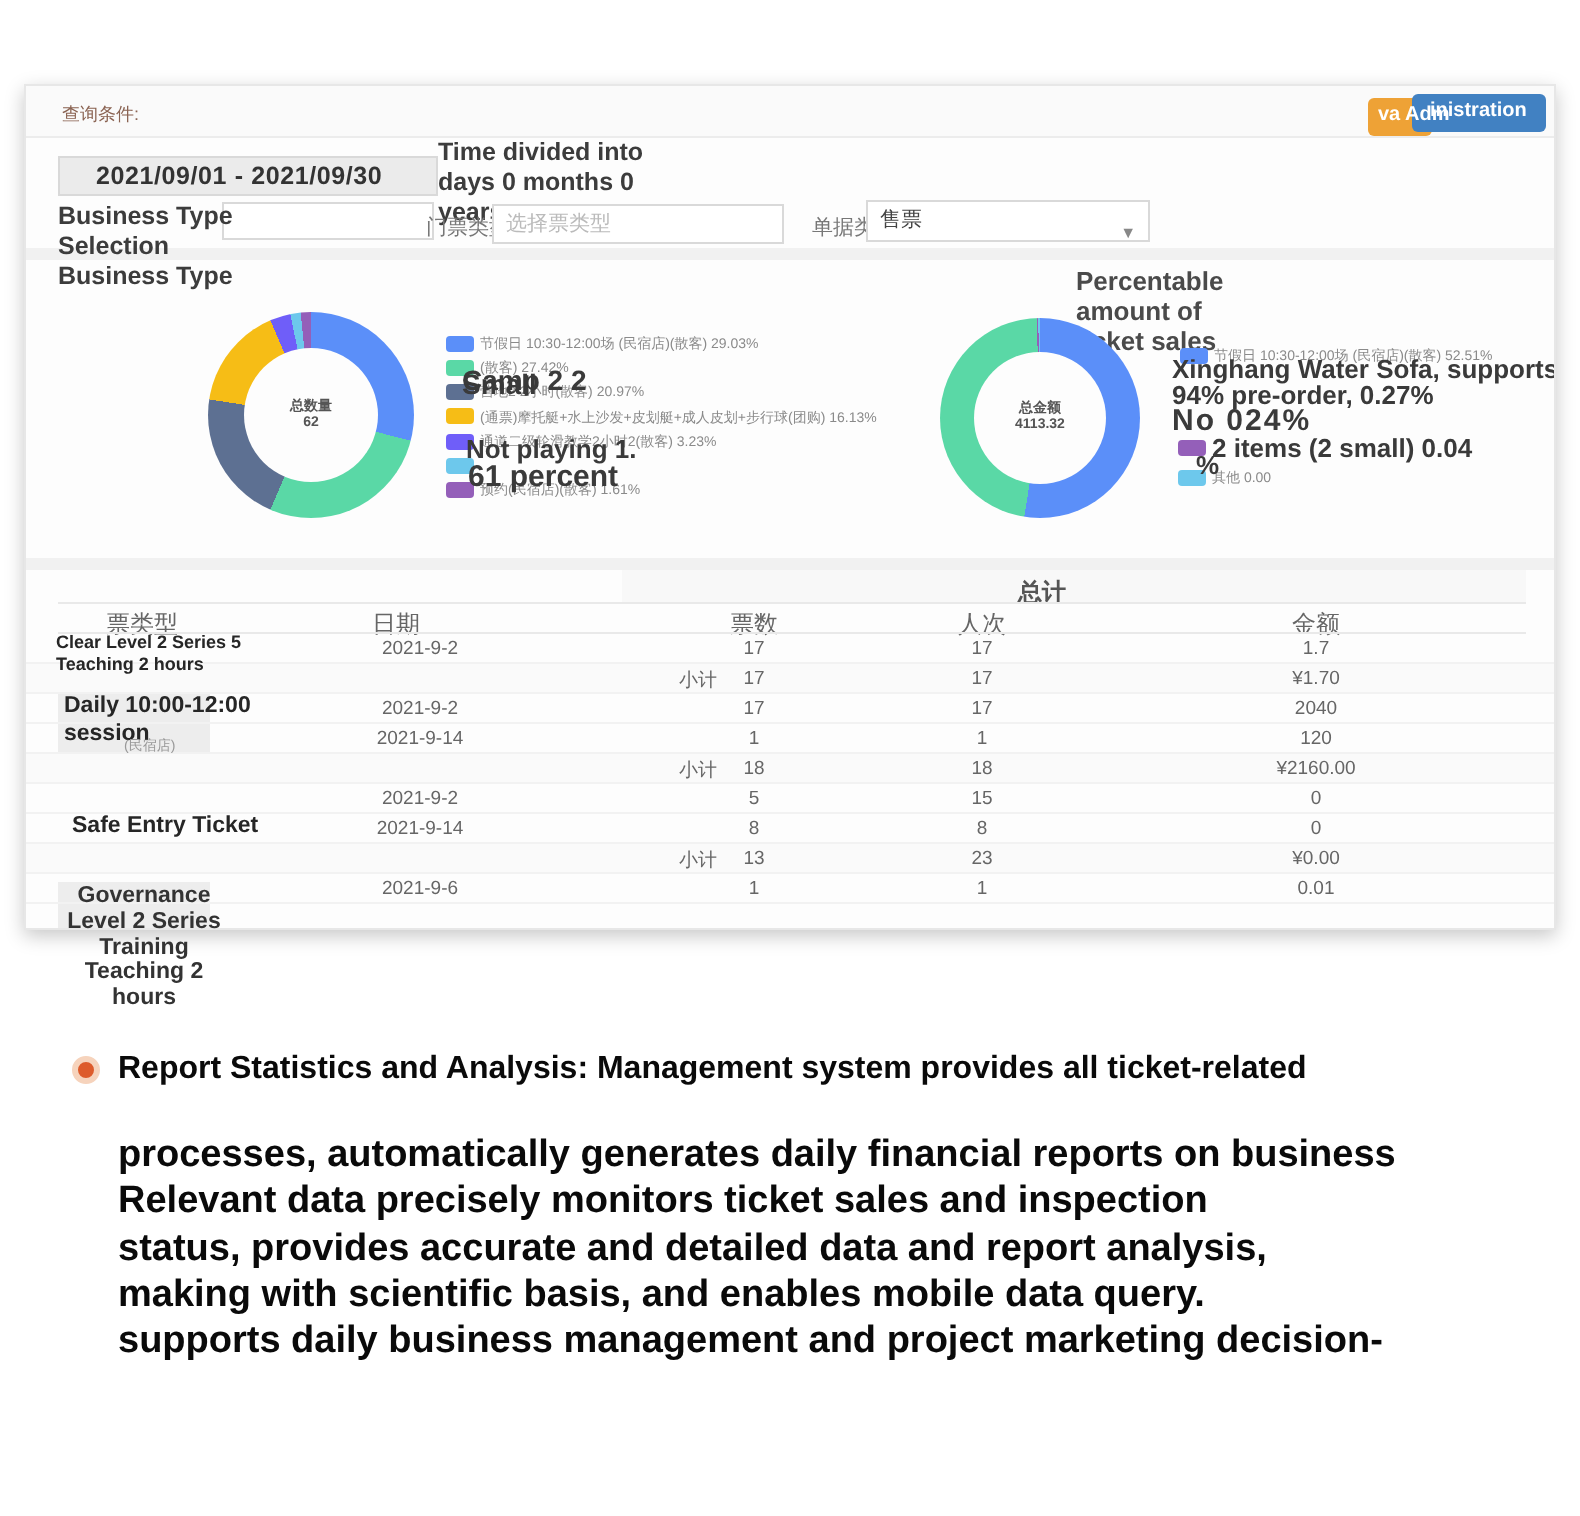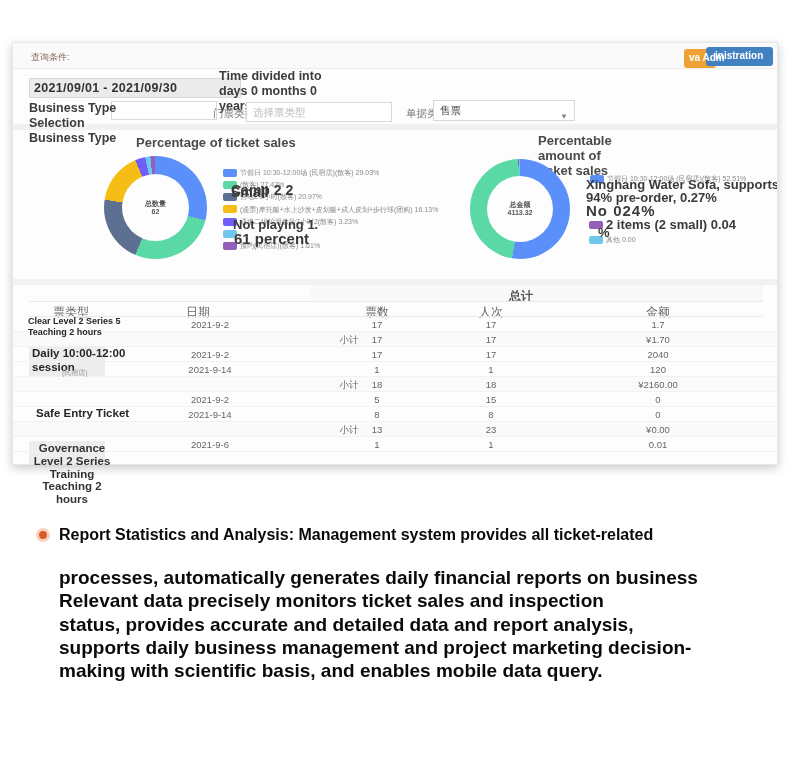--- a/index.html
+++ b/index.html
@@ -10,22 +10,22 @@
            background:#fdfdfd; border:1px solid #e7e7e7; box-shadow:0 3px 9px rgba(0,0,0,.22);
            overflow:hidden; z-index:1; }
   .panel-head { position:absolute; left:0; top:0; width:100%; height:26px;
                 background:#fafafa; border-bottom:1px solid #ececec; }
   .query-label { position:absolute; left:18px; top:8px; font-size:9px; color:#8a6352;text-align:right; }
   .btn { position:absolute; height:19px; border-radius:3px; }
   .btn-orange { left:671px; top:6px; width:32px; background:#eea236; }
   .btn-blue   { left:693px; top:4px; width:67px; background:#4181c2; }
   .btn-text { color:#ffffff; font-size:10px; font-weight:700; white-space:nowrap; }
   .input { position:absolute; border:1px solid #d9d9d9; background:#ffffff; }
-  .date-input { left:16px; top:35px; width:212px; height:20px; background:#ebebeb;
-                font-size:12.5px; font-weight:700; color:#333; line-height:19px; padding-left:4px;
+  .date-input { left:16px; top:35px; width:190px; height:20px; background:#ebebeb;
+                font-size:12.5px; font-weight:700; color:#333; line-height:19px; padding-left:18px;
                 letter-spacing:.3px; white-space:nowrap; }
   .bold-note { font-size:12.5px; font-weight:700; color:#3c3c3c; line-height:15px; white-space:pre-line; }
   .flabel { font-size:10.5px; color:#777; white-space:nowrap; }
   .placeholder { font-size:10.5px; color:#bbbbbb; line-height:18px; padding-left:6px; white-space:nowrap; }
   .select-value { font-size:10.5px; color:#444; line-height:19px; padding-left:6px; }
   .caret { position:absolute; right:6px; top:6px; font-size:8px; color:#888; }
   .divider { position:absolute; left:0; width:100%; height:6px; background:#f1f1f1; }
   
   .chart-title { font-size:13px; font-weight:700; color:#4a4a4a; white-space:pre-line; line-height:15px; }
   .donut { position:absolute; border-radius:50%; display:flex; align-items:center; justify-content:center; }
@@ -76,21 +76,20 @@
   <span class="abs flabel" style="left:200px; top:64px;">门票类型</span>
   <div class="input abs placeholder" style="left:233px; top:59px; width:146px; height:20px;" title="选择票类型">选择票类型</div>
   <span class="abs flabel" style="left:393px; top:64px;">单据类型</span>
   <div class="input abs select-value" style="left:420px; top:57px; width:142px; height:21px;">
     <span>售票</span>
     <span class="caret">▼</span>
   </div>
 
   <div class="divider" style="top:81px;"></div>
 
-  <div class="abs chart-title" style="left:123px; top:92px;">Percentage of ticket sales</div>
   <div class="donut" id="donut0" style="left: 91px; top: 113px; width: 103px; height: 103px; background: conic-gradient(rgb(91, 143, 249) 0%, rgb(91, 143, 249) 29.03%, rgb(90, 216, 166) 29.03%, rgb(90, 216, 166) 56.45%, rgb(93, 112, 146) 56.45%, rgb(93, 112, 146) 77.42%, rgb(246, 189, 22) 77.42%, rgb(246, 189, 22) 93.55%, rgb(111, 94, 249) 93.55%, rgb(111, 94, 249) 96.78%, rgb(109, 200, 236) 96.78%, rgb(109, 200, 236) 98.39%, rgb(148, 95, 185) 98.39%, rgb(148, 95, 185) 100%);">
     <div class="donut-hole">
       <div class="center-label">总数量</div>
       <div class="center-label">62</div>
     </div>
   </div>
   <div class="abs" id="legend1" style="left:210px; top:120px; width:190px; height:95px;">
       <div class="lrow" style="top: 0px;"><span class="swatch" style="background: rgb(91, 143, 249);"></span><span class="ltext">节假日 10:30-12:00场 (民宿店)(散客) 29.03%</span></div>
       <div class="lrow" style="top: 12.2px;"><span class="swatch" style="background: rgb(90, 216, 166);"></span><span class="ltext">(散客) 27.42%</span></div>
       <div class="lrow" style="top: 24.4px;"><span class="swatch" style="background: rgb(93, 112, 146);"></span><span class="ltext">营地2 2小时(散客) 20.97%</span></div>
@@ -225,15 +224,15 @@
     <div>Teaching 2</div>
     <div>hours</div>
   </div>
 
 <div class="bullet"></div>
 <div class="f-title">Report Statistics and Analysis: Management system provides all ticket-related</div>
 <div class="f-body" id="footer-body">
     <div>processes, automatically generates daily financial reports on business</div>
     <div>Relevant data precisely monitors ticket sales and inspection</div>
     <div>status, provides accurate and detailed data and report analysis,</div>
+    <div>making with scientific basis, and enables mobile data query.</div>
     <div>supports daily business management and project marketing decision-</div>
-    <div>making with scientific basis, and enables mobile data query.</div>
   </div>
 
 </body></html>

